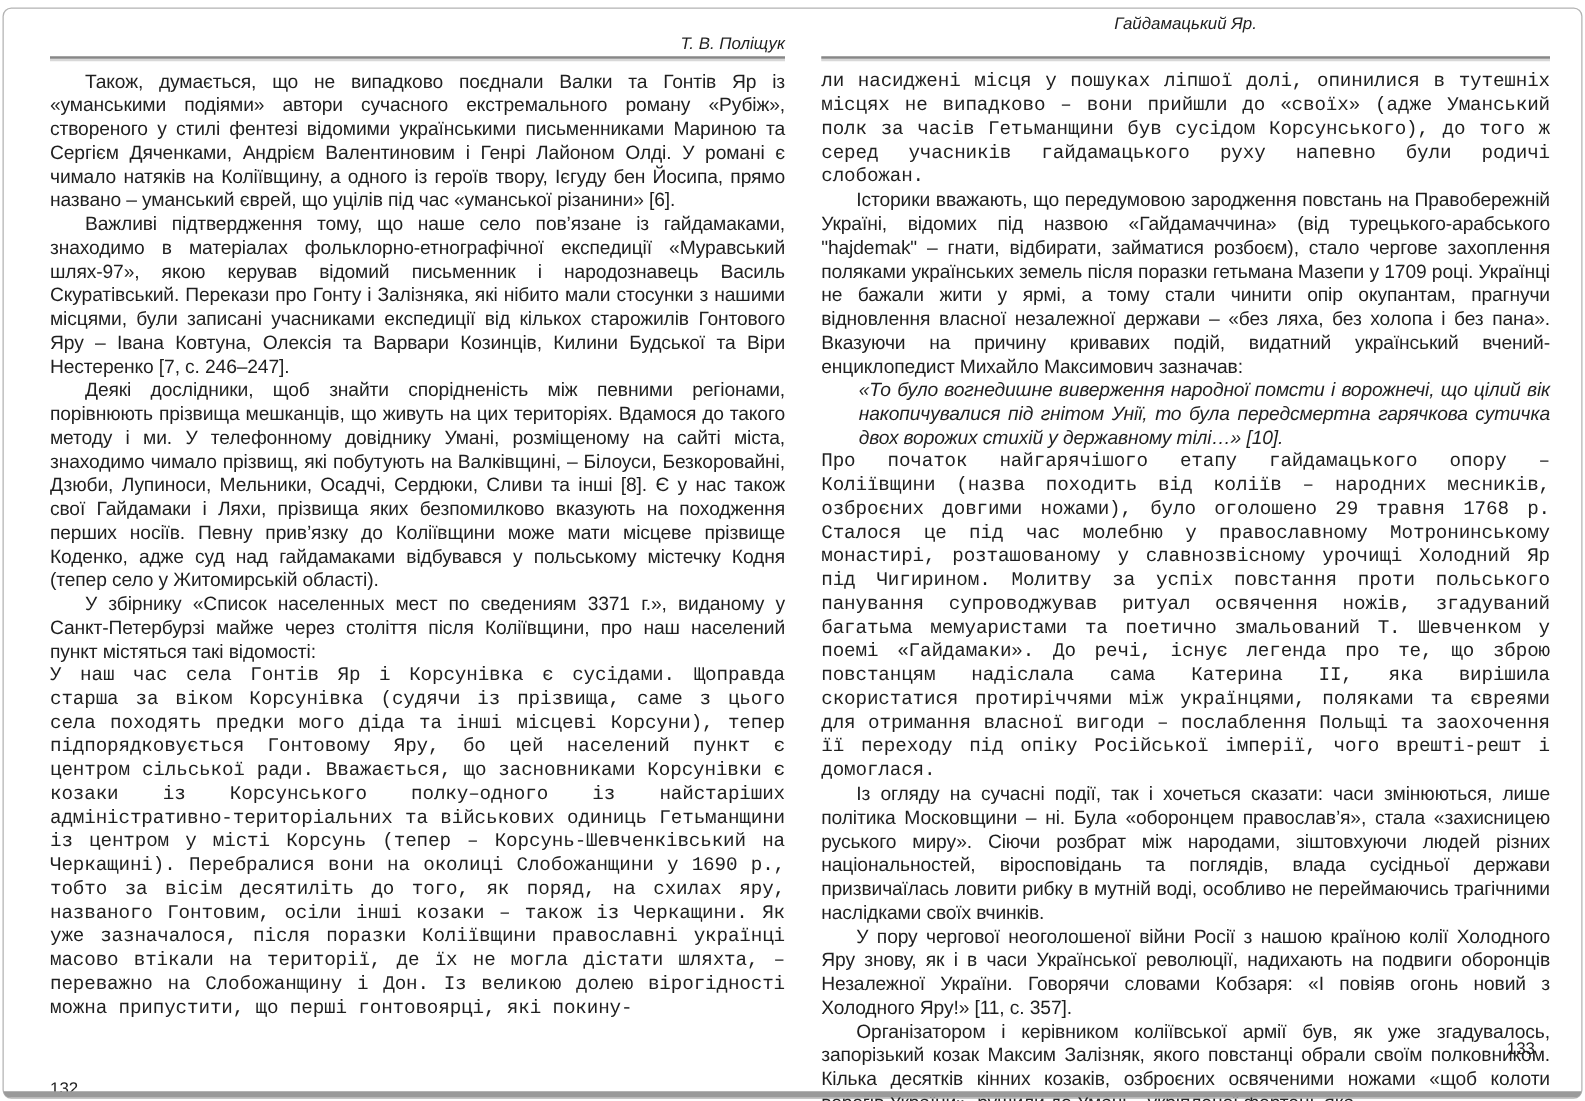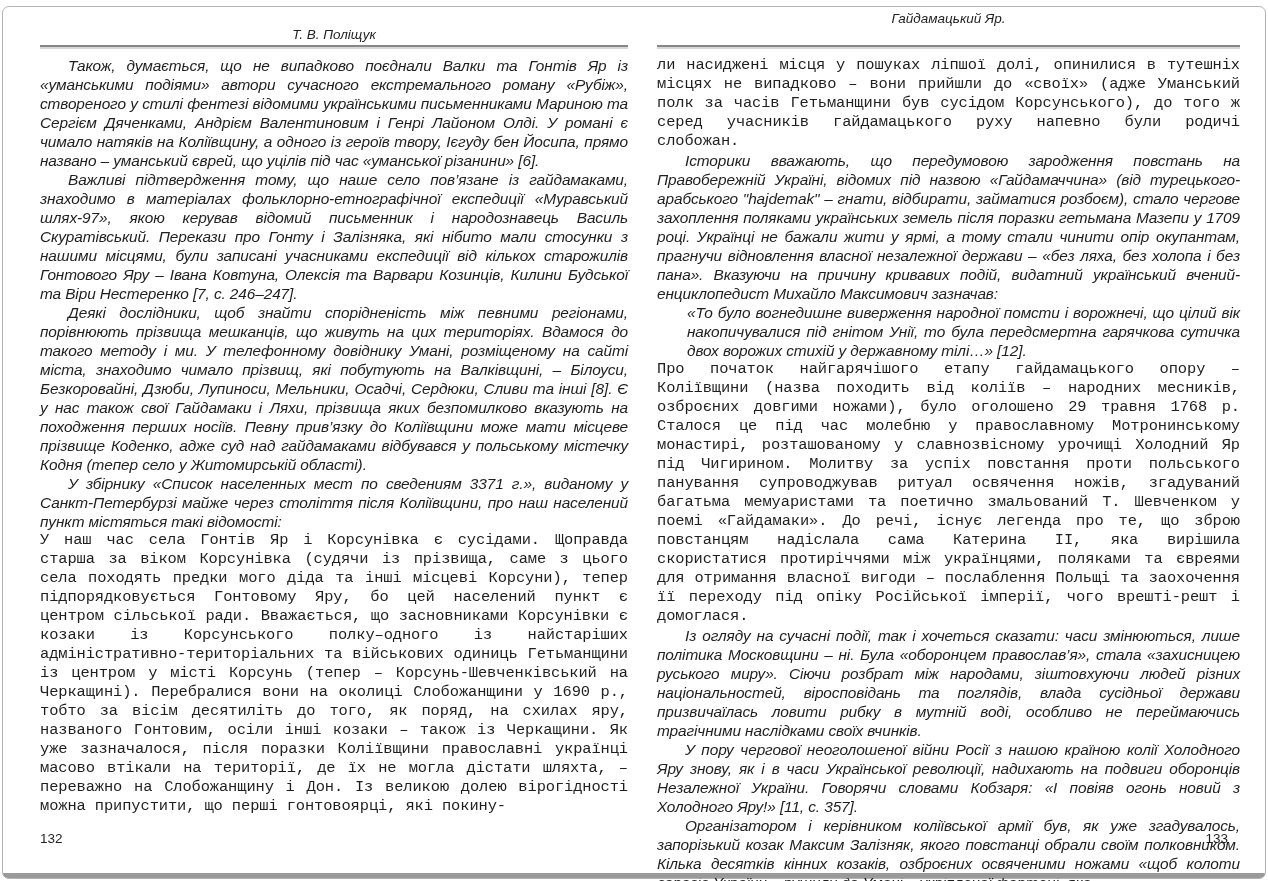--- a/index.html
+++ b/index.html
@@ -38,21 +38,21 @@
   .page-left  { left: 40px;  width: 588px; }
   .page-right { left: 657px; width: 583px; }
   .running-head {
     position: absolute;
     left: 0; right: 0;
     font-style: italic;
     font-size: 13.5px;
     line-height: 16px;
     white-space: nowrap;
   }
-  .page-left .running-head { top: 27px; text-align: center; }
+  .page-left .running-head { top: 27px; text-align: right; }
   .page-right .running-head { top: 11px; text-align: center; }
   .head-line { display: block; }
   .head-rule {
     position: absolute;
     left: 0; right: 0; top: 45px;
     height: 2px;
     background: var(--rule-color, #878787);
     box-shadow: 0 2px 0 var(--rule-shadow, #d8d8d8);
   }
   .body-text {
@@ -60,33 +60,33 @@
     left: 0; right: 0; top: 56px;
     font-size: 15.4px;
     line-height: 19px;
     text-align: justify;
     letter-spacing: -0.1px;
   }
   .body-text p {
     margin: 0;
     padding: 0;
   }
-  p.indent { text-indent: 28px; font-style: italic; }
+  p.indent { text-indent: 28px; }
   p.flush  { text-indent: 0; font-family: Liberation Mono, monospace; }
   p.quote  {
     font-style: italic;
     margin-left: 30px;
     text-indent: 0;
   }
   .page-number {
     position: absolute;
     top: 831px;
     font-size: 13.5px;
   }
-  .page-left .page-number  { left: 0; }
+  .page-left .page-number  { left: 0; margin-top: 32px; }
   .page-right .page-number { right: 12px; }
 </style>
 </head>
 <body>
 
 <div class="spread">
 
   <div class="scan-frame"></div>
 
   <div class="page page-left">
@@ -105,21 +105,21 @@
   </div>
 
   <div class="page page-right">
     <div class="running-head">
       <span class="head-line">Гайдамацький Яр.</span>
     </div>
     <div class="head-rule"></div>
     <div class="body-text">
       <p class="flush">ли насиджені місця у пошуках ліпшої долі, опинилися в тутешніх місцях не випадково – вони прийшли до «своїх» (адже Уманський полк за часів Гетьманщини був сусідом Корсунського), до того ж серед учасників гайдамацького руху напевно були родичі слобожан.</p>
       <p class="indent">Історики вважають, що передумовою зародження повстань на Правобережній Україні, відомих під назвою «Гайдамаччина» (від турецького-арабського "hajdemak" – гнати, відбирати, займатися розбоєм), стало чергове захоплення поляками українських земель після поразки гетьмана Мазепи у 1709 році. Українці не бажали жити у ярмі, а тому стали чинити опір окупантам, прагнучи відновлення власної незалежної держави – «без ляха, без холопа і без пана». Вказуючи на причину кривавих подій, видатний український вчений-енциклопедист Михайло Максимович зазначав:</p>
-      <p class="quote">«То було вогнедишне виверження народної помсти і ворожнечі, що цілий вік накопичувалися під гнітом Унії, то була передсмертна гарячкова сутичка двох ворожих стихій у державному тілі…» [12].</p>
+      <p class="quote">«То було вогнедишне виверження народної помсти і ворожнечі, що цілий вік накопичувалися під гнітом Унії, то була передсмертна гарячкова сутичка двох ворожих стихій у державному тілі…» [10].</p>
       <p class="flush">Про початок найгарячішого етапу гайдамацького опору – Коліївщини (назва походить від коліїв – народних месників, озброєних довгими ножами), було оголошено 29 травня 1768 р. Сталося це під час молебню у православному Мотронинському монастирі, розташованому у славнозвісному урочищі Холодний Яр під Чигирином. Молитву за успіх повстання проти польського панування супроводжував ритуал освячення ножів, згадуваний багатьма мемуаристами та поетично змальований Т. Шевченком у поемі «Гайдамаки». До речі, існує легенда про те, що зброю повстанцям надіслала сама Катерина II, яка вирішила скористатися протиріччями між українцями, поляками та євреями для отримання власної вигоди – послаблення Польщі та заохочення її переходу під опіку Російської імперії, чого врешті-решт і домоглася.</p>
       <p class="indent">Із огляду на сучасні події, так і хочеться сказати: часи змінюються, лише політика Московщини – ні. Була «оборонцем православ’я», стала «захисницею руського миру». Сіючи розбрат між народами, зіштовхуючи людей різних національностей, віросповідань та поглядів, влада сусідньої держави призвичаїлась ловити рибку в мутній воді, особливо не переймаючись трагічними наслідками своїх вчинків.</p>
       <p class="indent">У пору чергової неоголошеної війни Росії з нашою країною колії Холодного Яру знову, як і в часи Української революції, надихають на подвиги оборонців Незалежної України. Говорячи словами Кобзаря: «І повіяв огонь новий з Холодного Яру!» [11, с. 357].</p>
       <p class="indent">Організатором і керівником коліївської армії був, як уже згадувалось, запорізький козак Максим Залізняк, якого повстанці обрали своїм полковником. Кілька десятків кінних козаків, озброєних освяченими ножами «щоб колоти ворогів України», рушили до Умані – укріпленої фортеці, яка</p>
     </div>
     <div class="page-number">133</div>
   </div>
 
   <div class="bottom-band"></div>
 

